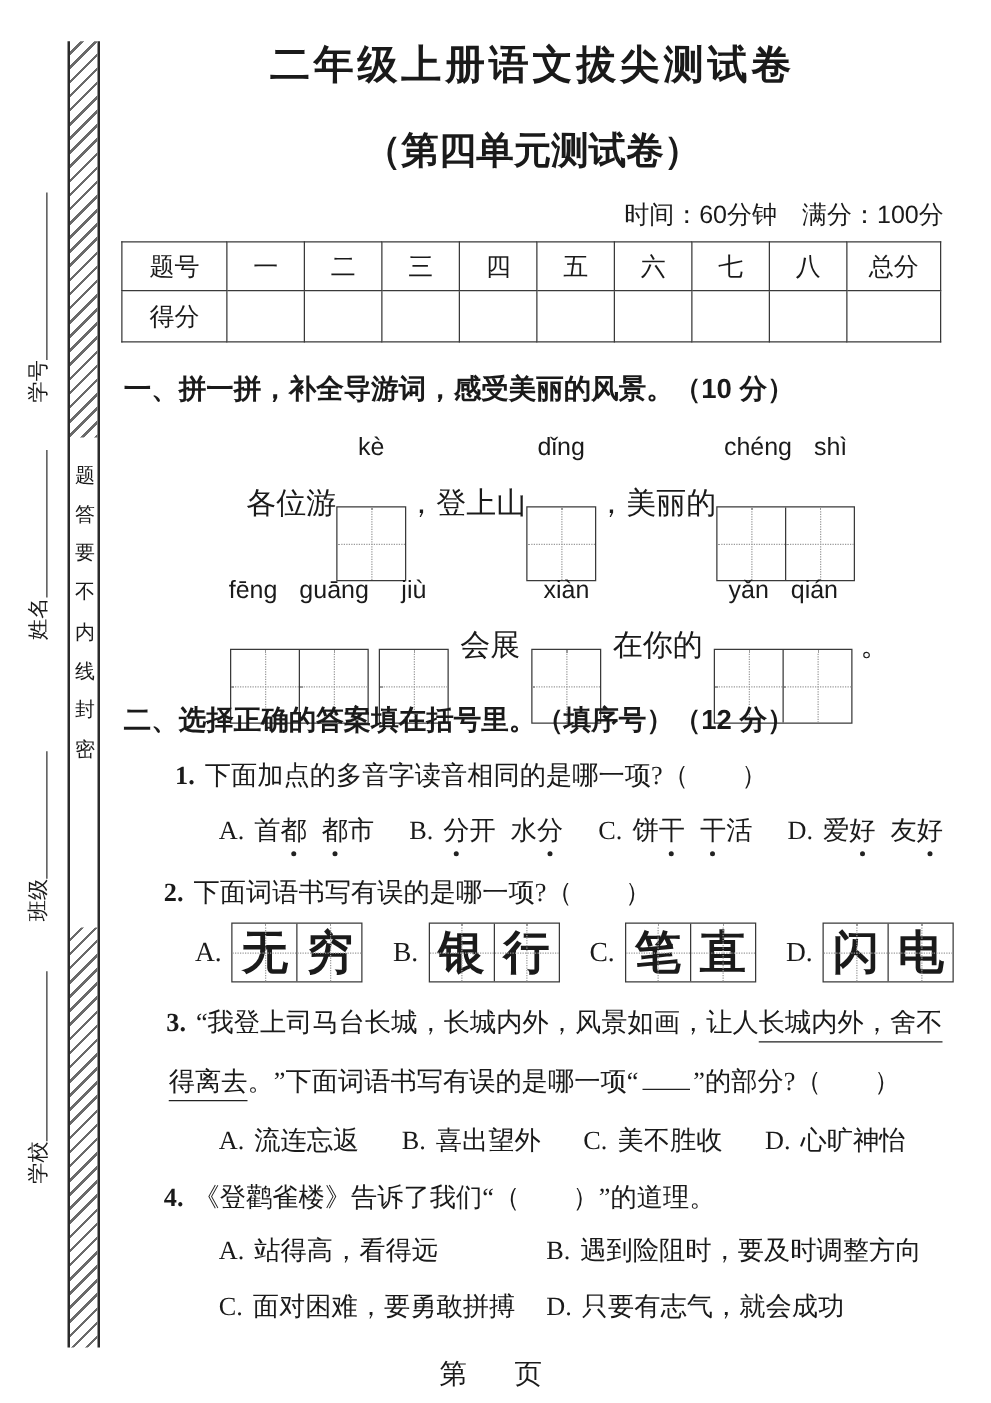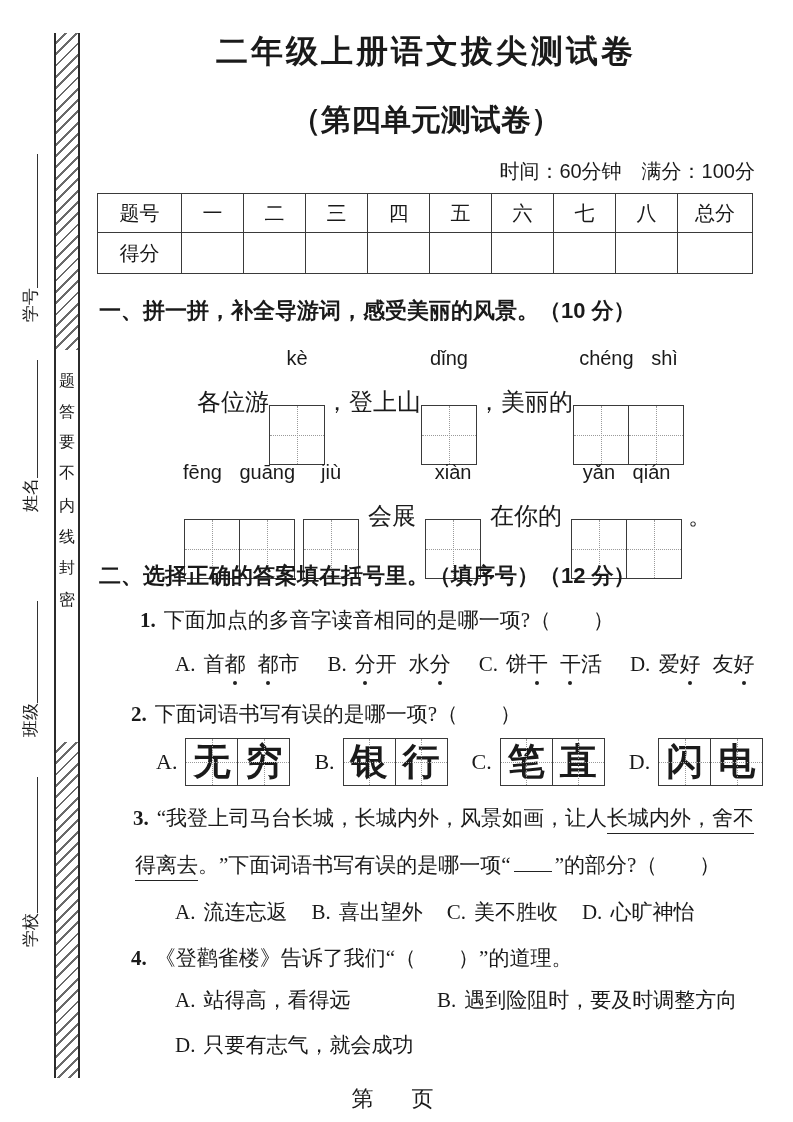--- a/index.html
+++ b/index.html
@@ -279,29 +279,30 @@
       </span>
   </span>
 </div>
 
 <div class="abs qline" style="left:133px;top:804px;">
   <span class="qnum">3.</span><span>“我登上司马台长城，长城内外，风景如画，让人</span><span class="ul">长城内外，舍不</span>
 </div>
 <div class="abs qline" style="left:135px;top:850px;">
   <span class="ul">得离去</span><span>。”下面词语书写有误的是哪一项“</span><span class="blank"></span><span>”的部分?（　　）</span>
 </div>
-<div class="abs qline optrow" style="left:175px;top:898px;gap:24px;">
+<div class="abs qline optrow" style="left:175px;top:898px;gap:34px;">
   <span><span class="opt-label">A.</span><span>流连忘返</span></span>
   <span><span class="opt-label">B.</span><span>喜出望外</span></span>
   <span><span class="opt-label">C.</span><span>美不胜收</span></span>
   <span><span class="opt-label">D.</span><span>心旷神怡</span></span>
 </div>
 
 <div class="abs qline" style="left:131px;top:944px;">
   <span class="qnum">4.</span><span>《登鹳雀楼》告诉了我们“（　　）”的道理。</span>
 </div>
 <div class="abs q4grid" style="left:175px;top:986px;">
   <span><span class="opt-label">A.</span><span>站得高，看得远</span></span>
   <span><span class="opt-label">B.</span><span>遇到险阻时，要及时调整方向</span></span>
+  <span><span class="opt-label">C.</span><span>面对困难，要勇敢拼搏</span></span>
   <span><span class="opt-label">D.</span><span>只要有志气，就会成功</span></span>
 </div>
 
 <div class="abs footer">第　页</div>
 
 </body></html>

